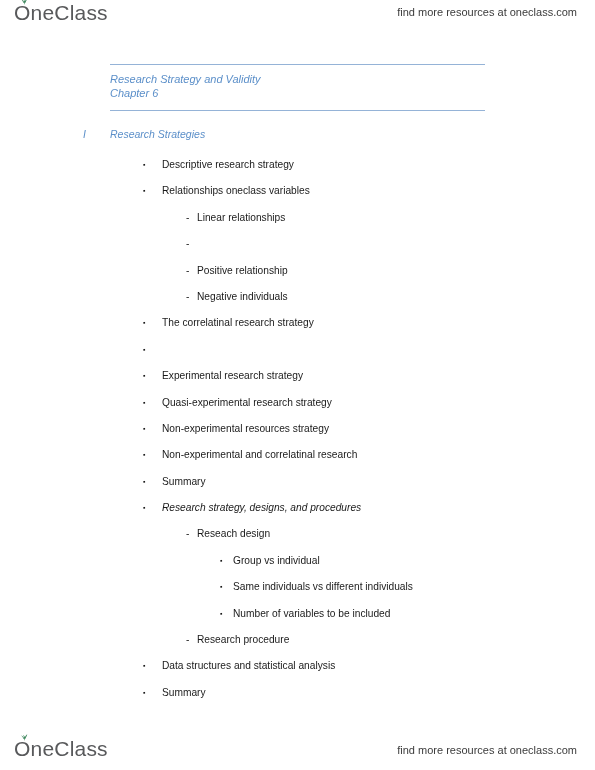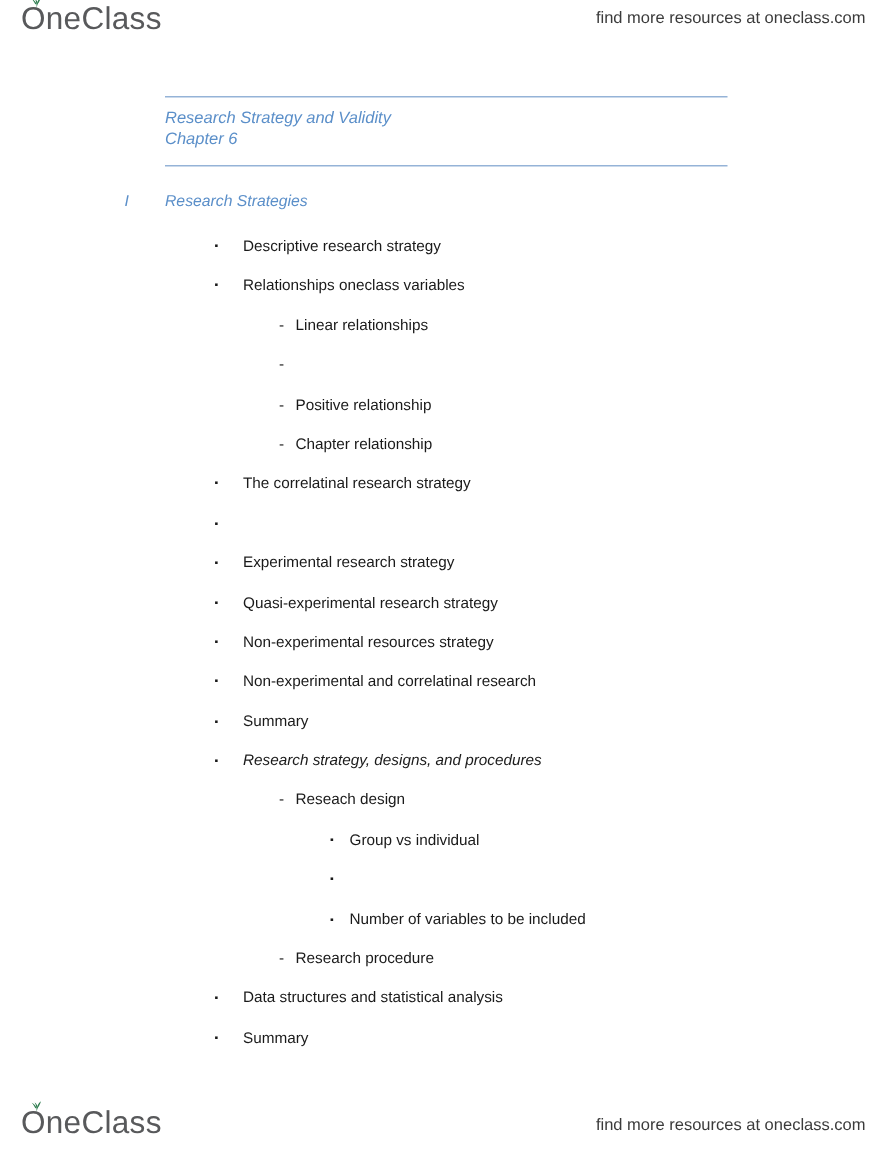--- a/index.html
+++ b/index.html
@@ -175,21 +175,21 @@
     </div>
     <div class="item lvl2">
       <span class="bullet">-</span>
     </div>
     <div class="item lvl2">
       <span class="bullet">-</span>
       <span class="label">Positive relationship</span>
     </div>
     <div class="item lvl2">
       <span class="bullet">-</span>
-      <span class="label">Chapter relationship</span>
+      <span class="label">Negative individuals</span>
     </div>
     <div class="item lvl1">
       <span class="bullet">▪</span>
       <span class="label">The correlatinal research strategy</span>
     </div>
     <div class="item lvl1">
       <span class="bullet">▪</span>
     </div>
     <div class="item lvl1">
       <span class="bullet">▪</span>
@@ -218,20 +218,21 @@
     <div class="item lvl2">
       <span class="bullet">-</span>
       <span class="label">Reseach design</span>
     </div>
     <div class="item lvl3">
       <span class="bullet">▪</span>
       <span class="label">Group vs individual</span>
     </div>
     <div class="item lvl3">
       <span class="bullet">▪</span>
+      <span class="label">Same individuals vs different individuals</span>
     </div>
     <div class="item lvl3">
       <span class="bullet">▪</span>
       <span class="label">Number of variables to be included</span>
     </div>
     <div class="item lvl2">
       <span class="bullet">-</span>
       <span class="label">Research procedure</span>
     </div>
     <div class="item lvl1">

